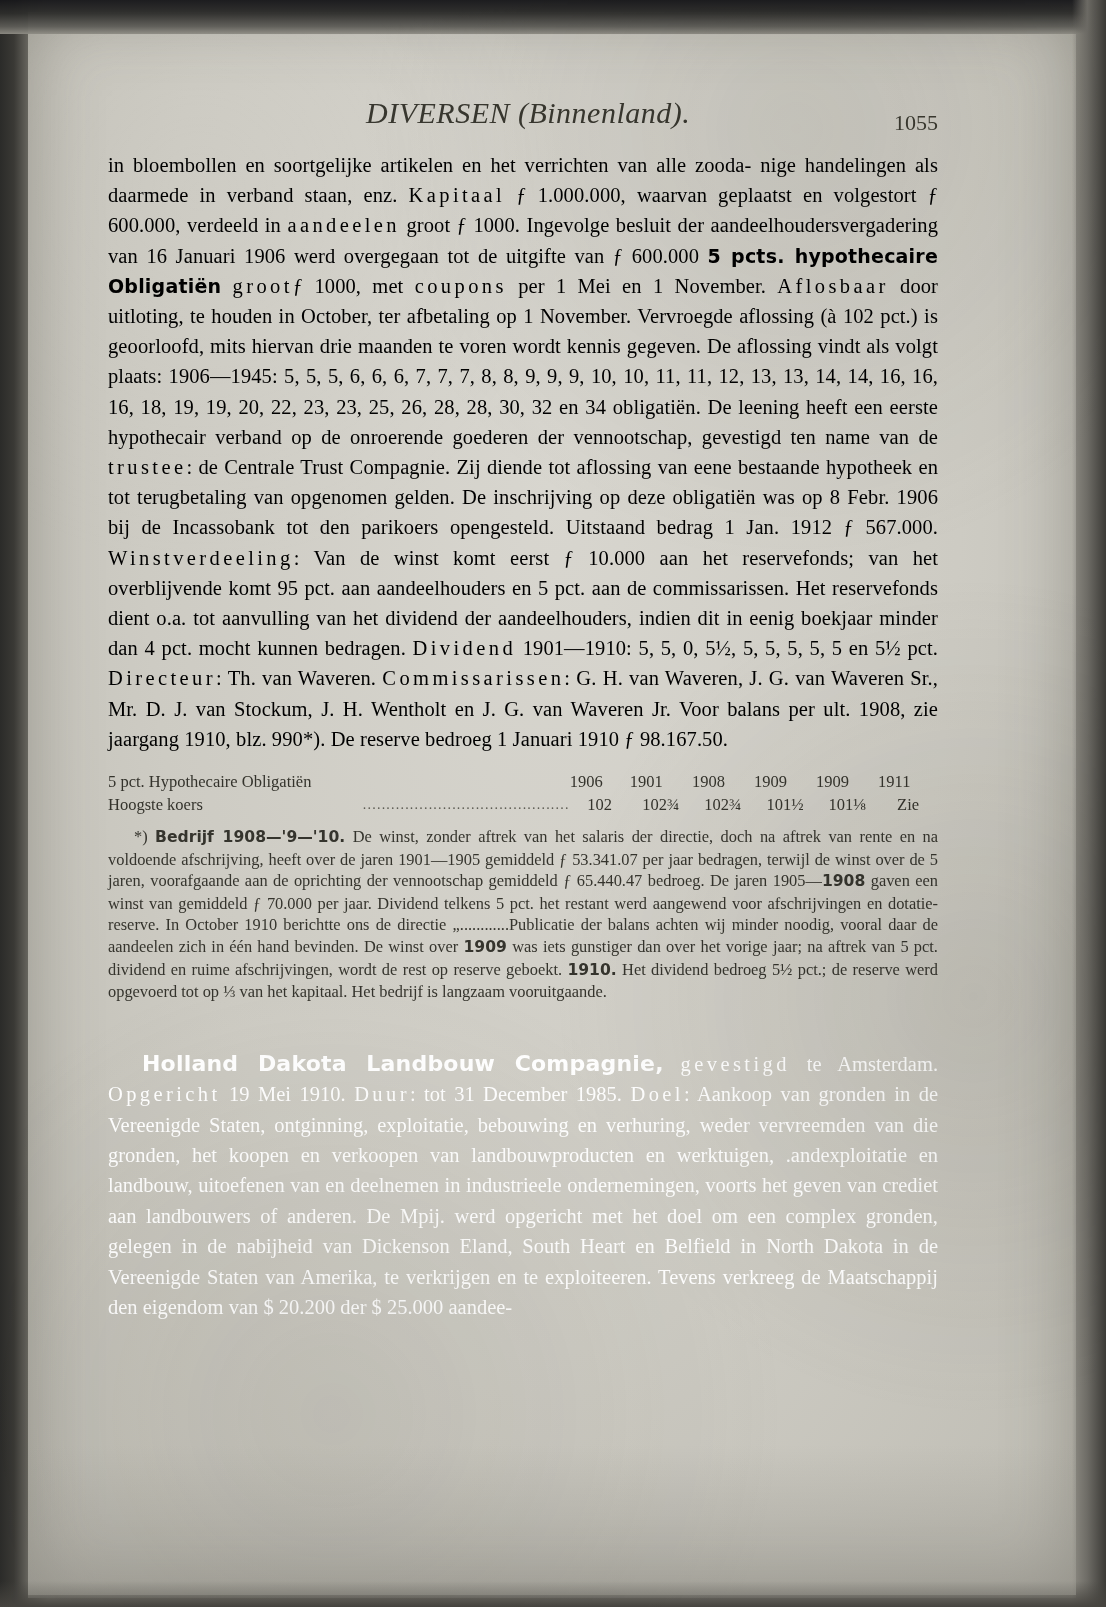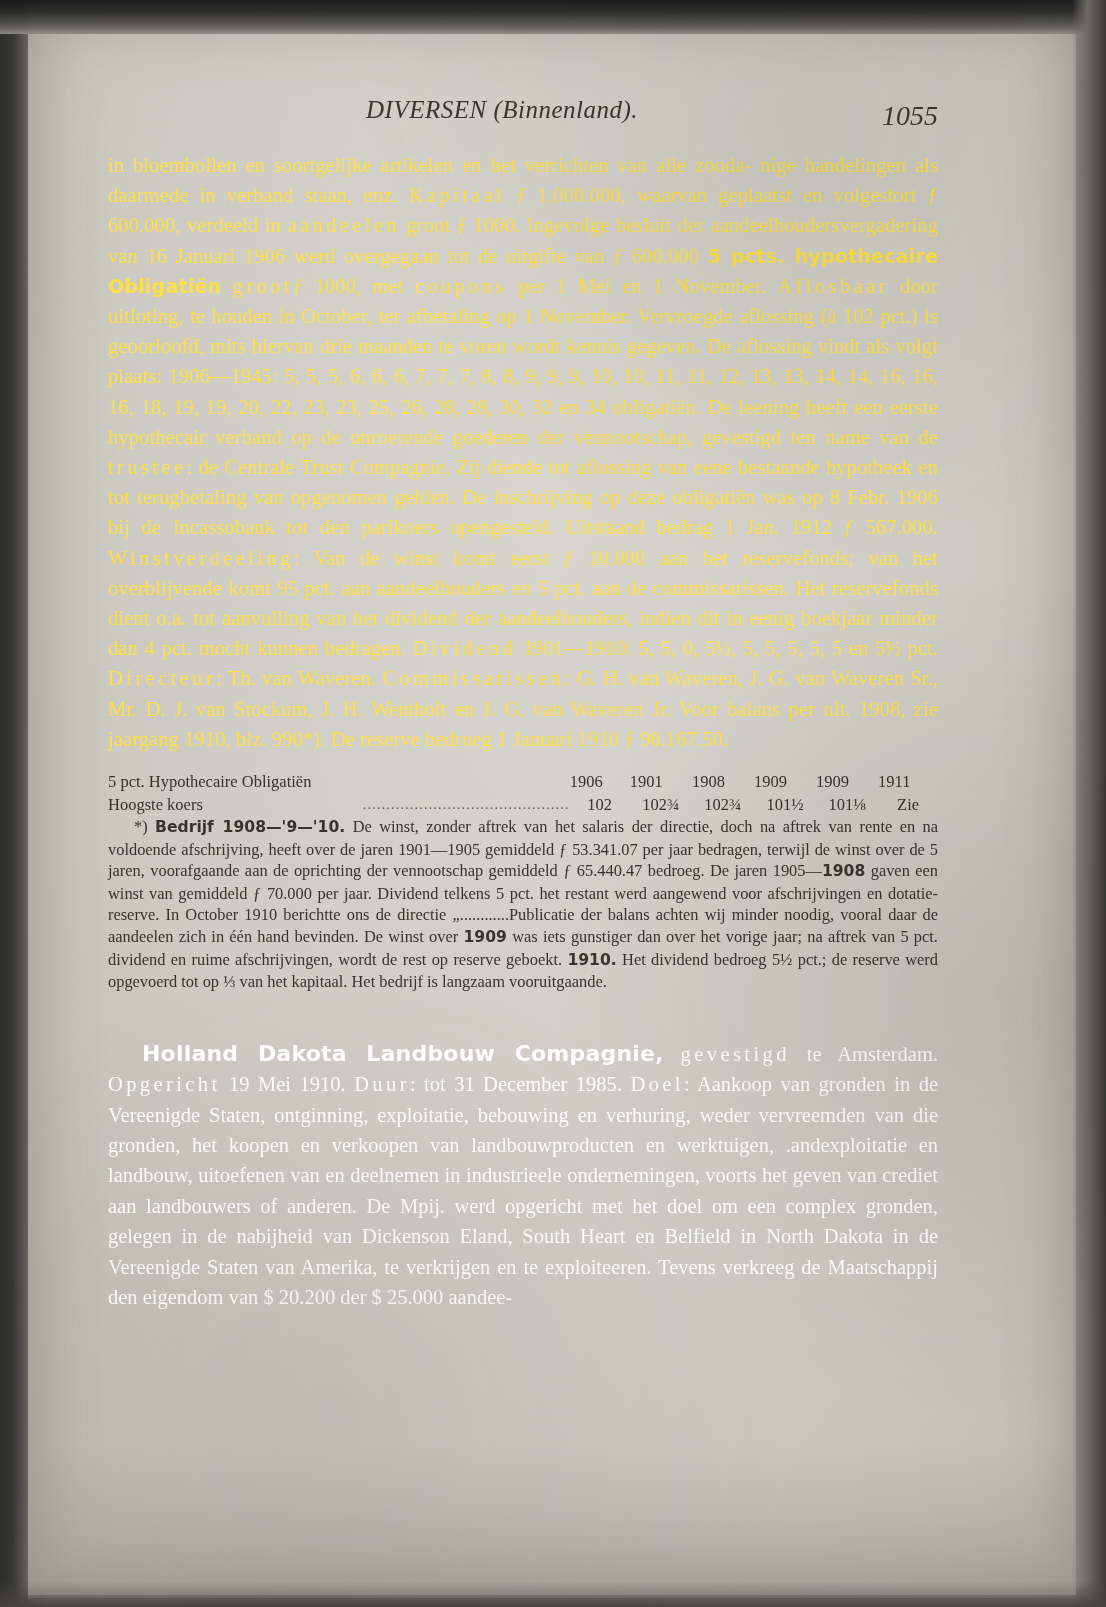--- a/index.html
+++ b/index.html
@@ -64,38 +64,37 @@
   .runhead {
     position: relative;
     height: 40px;
     margin-bottom: 14px;
   }
   .runhead-title {
     position: absolute;
     left: 258px;
     top: 0;
     font-style: italic;
-    font-size: 25px;
+    font-size: 30px;
     letter-spacing: 0.5px;
     color: #38372f;
   }
   .runhead-page {
     position: absolute;
     right: 0;
-    top: 4px;
-    font-size: 28px;
+    top: 14px;
+    font-size: 22px;
     color: #3a3930;
-    font-style: italic;
   }
   
   .body-text {
     font-size: 20.5px;
     line-height: 30.2px;
     text-align: justify;
-    color: #fde047;
+    color: #000000;
     letter-spacing: 0.1px;
   }
   .body-text p { margin: 0; }
   .sp {
     letter-spacing: 3.4px;
   }
   .bold-head {
     font-family: "DejaVu Sans", sans-serif;
     font-weight: bold;
     font-size: 19px;
@@ -121,20 +120,21 @@
   }
   .kt-val {
     width: 84px;
     text-align: center;
   }
   .kt-year {
     width: 84px;
   }
   
   .footnote {
+    margin-top: 10px;
     font-size: 16.4px;
     line-height: 21.6px;
     text-align: justify;
     color: #35342d;
   }
   .footnote .fn-b {
     font-family: "DejaVu Sans", sans-serif;
     font-weight: bold;
     font-size: 15.6px;
   }

